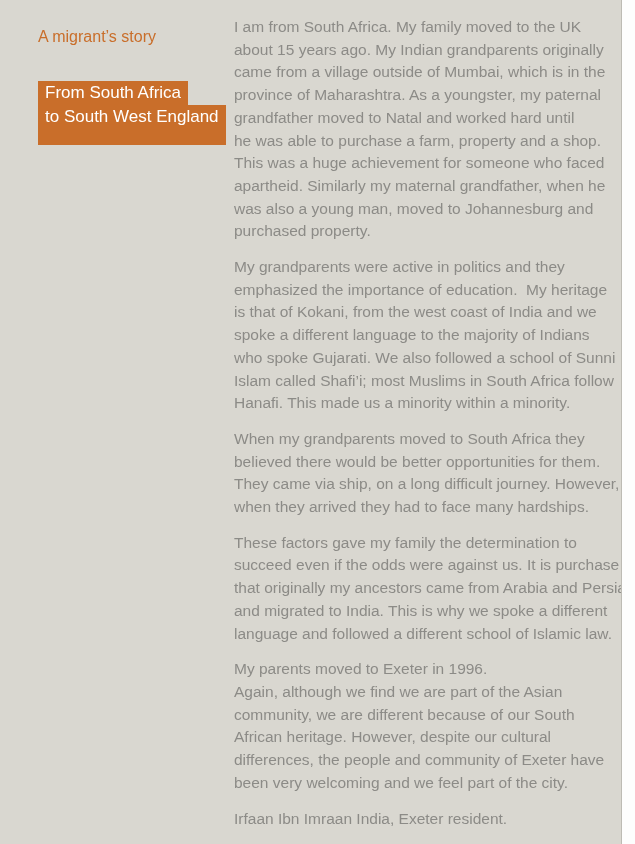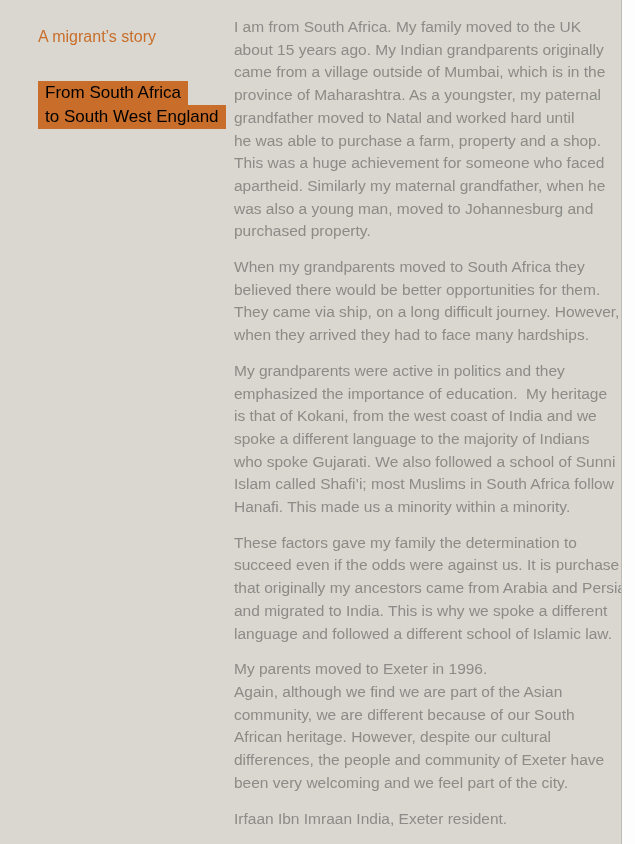--- a/index.html
+++ b/index.html
@@ -52,24 +52,24 @@
     white-space: pre;
   }
   .title {
     margin-top: 17px;
     width: 210px;
     white-space: pre-line;
   }
   .title-hl {
     display: inline;
     background: #c96e2a;
-    color: #000000;
+    color: #ffffff;
     font-size: 17px;
     line-height: 23.5px;
-    padding: 2px 7px 3px 7px;
+    padding: 2px 7px 19px 7px;
     -webkit-box-decoration-break: clone;
     box-decoration-break: clone;
     white-space: pre-line;
   }
   .story {
     position: absolute;
     left: 234px;
     top: 16px;
     width: 380px;
     color: #8c8b87;
@@ -102,31 +102,31 @@
       <p class="para">I am from South Africa. My family moved to the UK
 about 15 years ago. My Indian grandparents originally
 came from a village outside of Mumbai, which is in the
 province of Maharashtra. As a youngster, my paternal
 grandfather moved to Natal and worked hard until
 he was able to purchase a farm, property and a shop.
 This was a huge achievement for someone who faced
 apartheid. Similarly my maternal grandfather, when he
 was also a young man, moved to Johannesburg and
 purchased property.</p>
-      <p class="para">When my grandparents moved to South Africa they
-believed there would be better opportunities for them.
-They came via ship, on a long difficult journey. However,
-when they arrived they had to face many hardships.</p>
       <p class="para">My grandparents were active in politics and they
 emphasized the importance of education.  My heritage
 is that of Kokani, from the west coast of India and we
 spoke a different language to the majority of Indians
 who spoke Gujarati. We also followed a school of Sunni
 Islam called Shafi’i; most Muslims in South Africa follow
 Hanafi. This made us a minority within a minority.</p>
+      <p class="para">When my grandparents moved to South Africa they
+believed there would be better opportunities for them.
+They came via ship, on a long difficult journey. However,
+when they arrived they had to face many hardships.</p>
       <p class="para">These factors gave my family the determination to
 succeed even if the odds were against us. It is purchase
 that originally my ancestors came from Arabia and Persia
 and migrated to India. This is why we spoke a different
 language and followed a different school of Islamic law.</p>
       <p class="para">My parents moved to Exeter in 1996.
 Again, although we find we are part of the Asian
 community, we are different because of our South
 African heritage. However, despite our cultural
 differences, the people and community of Exeter have

